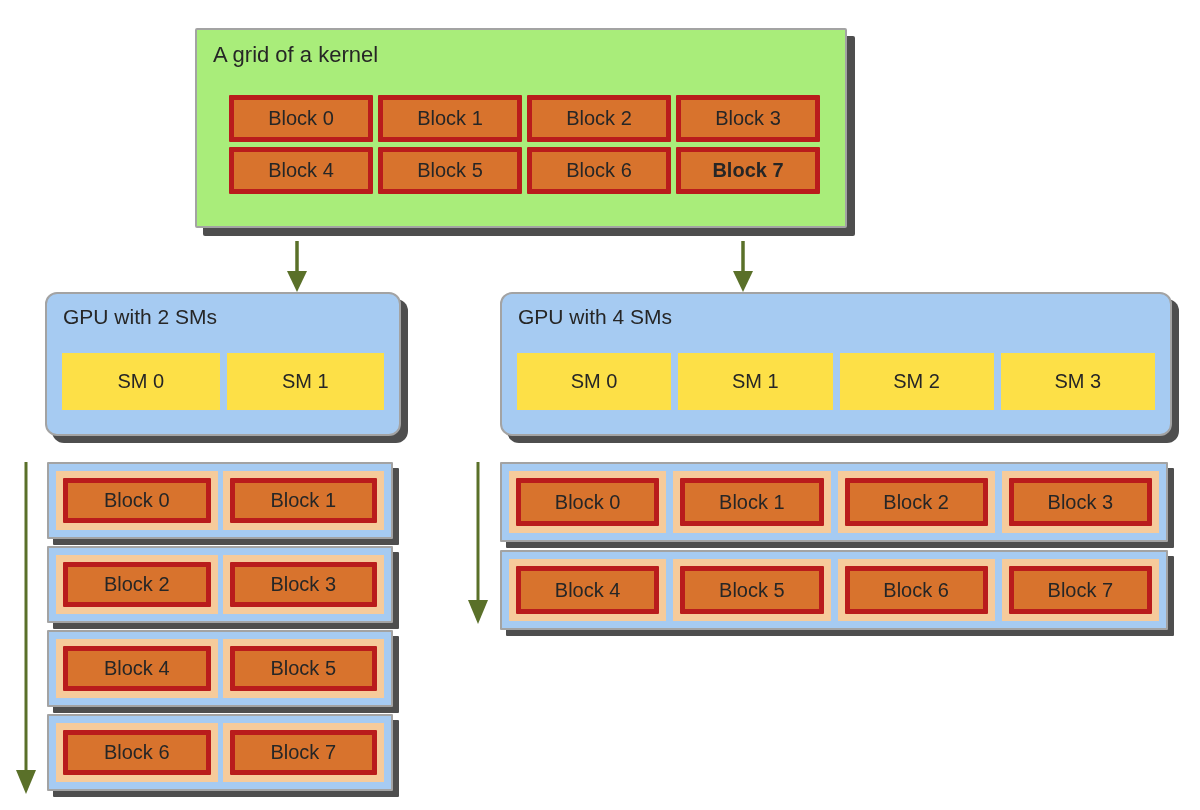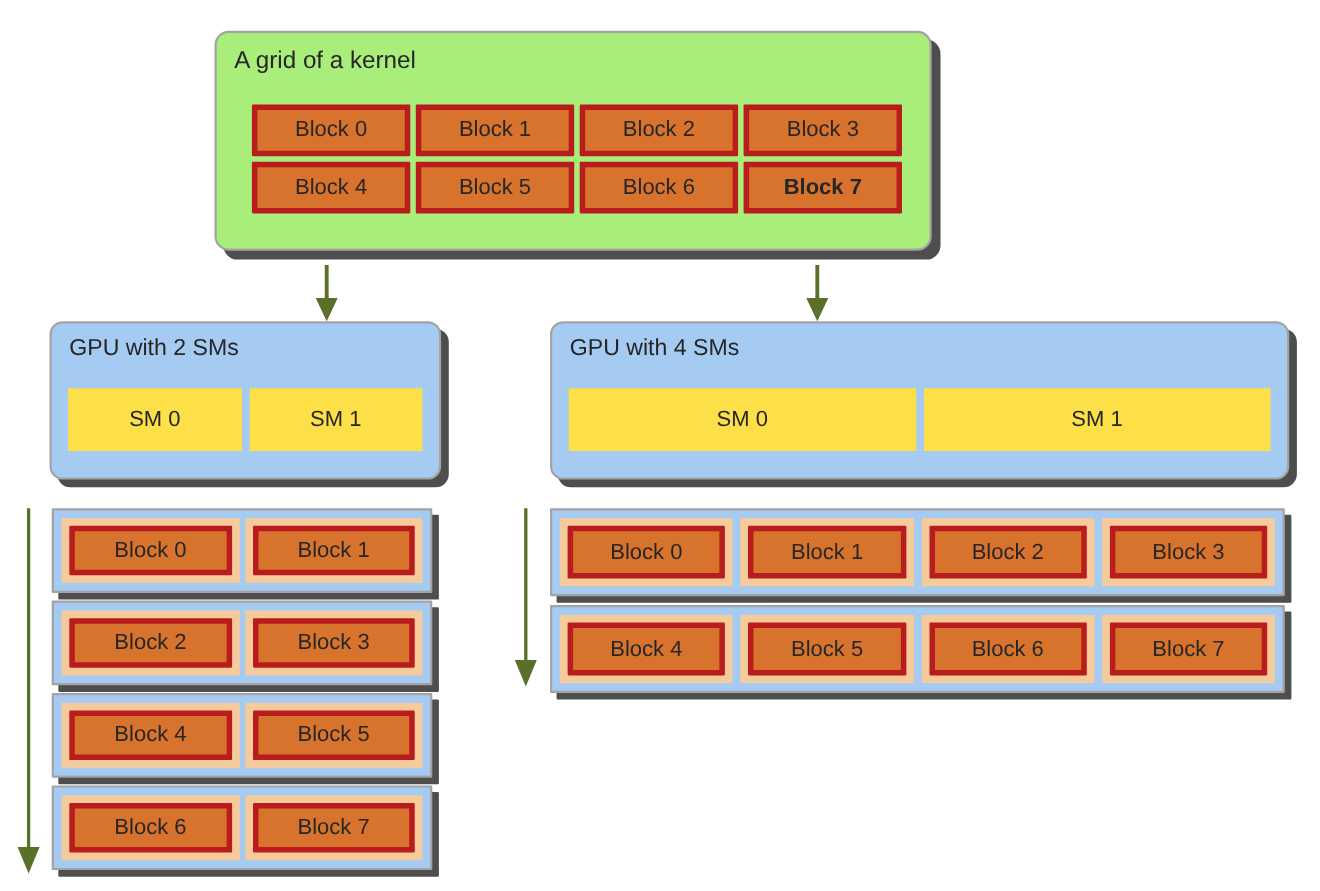--- a/index.html
+++ b/index.html
@@ -13,21 +13,21 @@
     overflow: hidden;
   }
 
   
   .kernel-box {
     position: absolute;
     left: 195px; top: 28px;
     width: 648px; height: 196px;
     background: #a9ed7a;
     border: 2px solid #a3a3a3;
-    border-radius: 13px;
+    border-radius: 2px;
     box-shadow: 8px 8px 0 0 #4e4e4e;
   }
   .kernel-title {
     position: absolute;
     left: 16px; top: 12px;
     font-size: 22px;
   }
   .kernel-blocks {
     position: absolute;
     left: 32px; top: 65px;
@@ -148,20 +148,22 @@
       <div class="sm-cell">SM 0</div>
       <div class="sm-cell">SM 1</div>
     </div>
   </div>
 
   <div class="gpu-box gpu4">
     <div class="gpu-title">GPU with 4 SMs</div>
     <div class="sm-row">
       <div class="sm-cell">SM 0</div>
       <div class="sm-cell">SM 1</div>
+      <div class="sm-cell">SM 2</div>
+      <div class="sm-cell">SM 3</div>
     </div>
   </div>
 
   <svg class="arrow arrow-left-long" width="27" height="338">
     <line x1="13" y1="2" x2="13" y2="312" stroke-width="3" stroke="#5a7029"></line>
     <polygon points="3,310 23,310 13,334" fill="#5a7029"></polygon>
   </svg>
 
   <div class="sched sched-left">
     <div class="sched-row row-l0">

